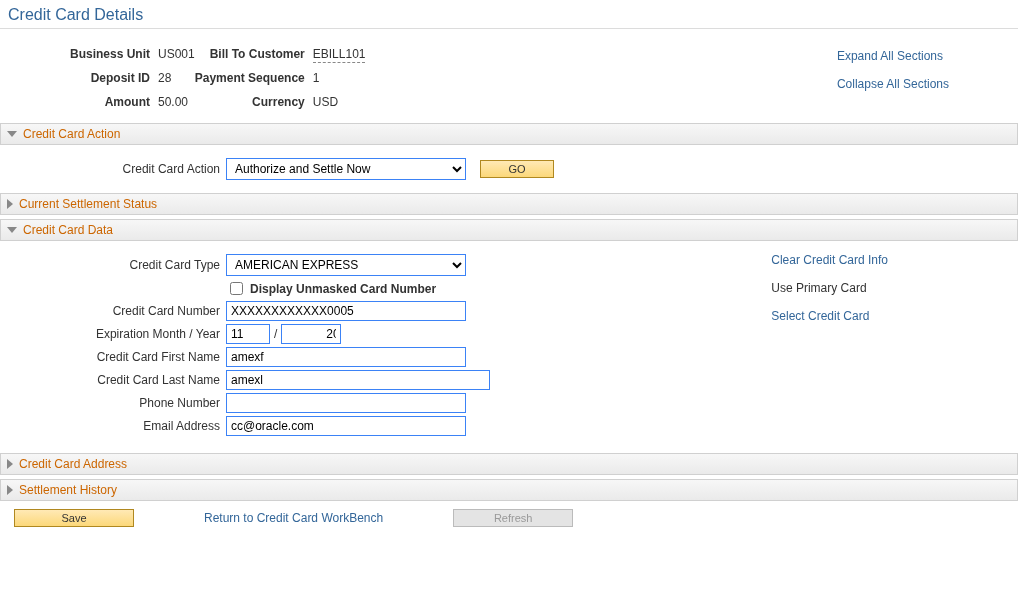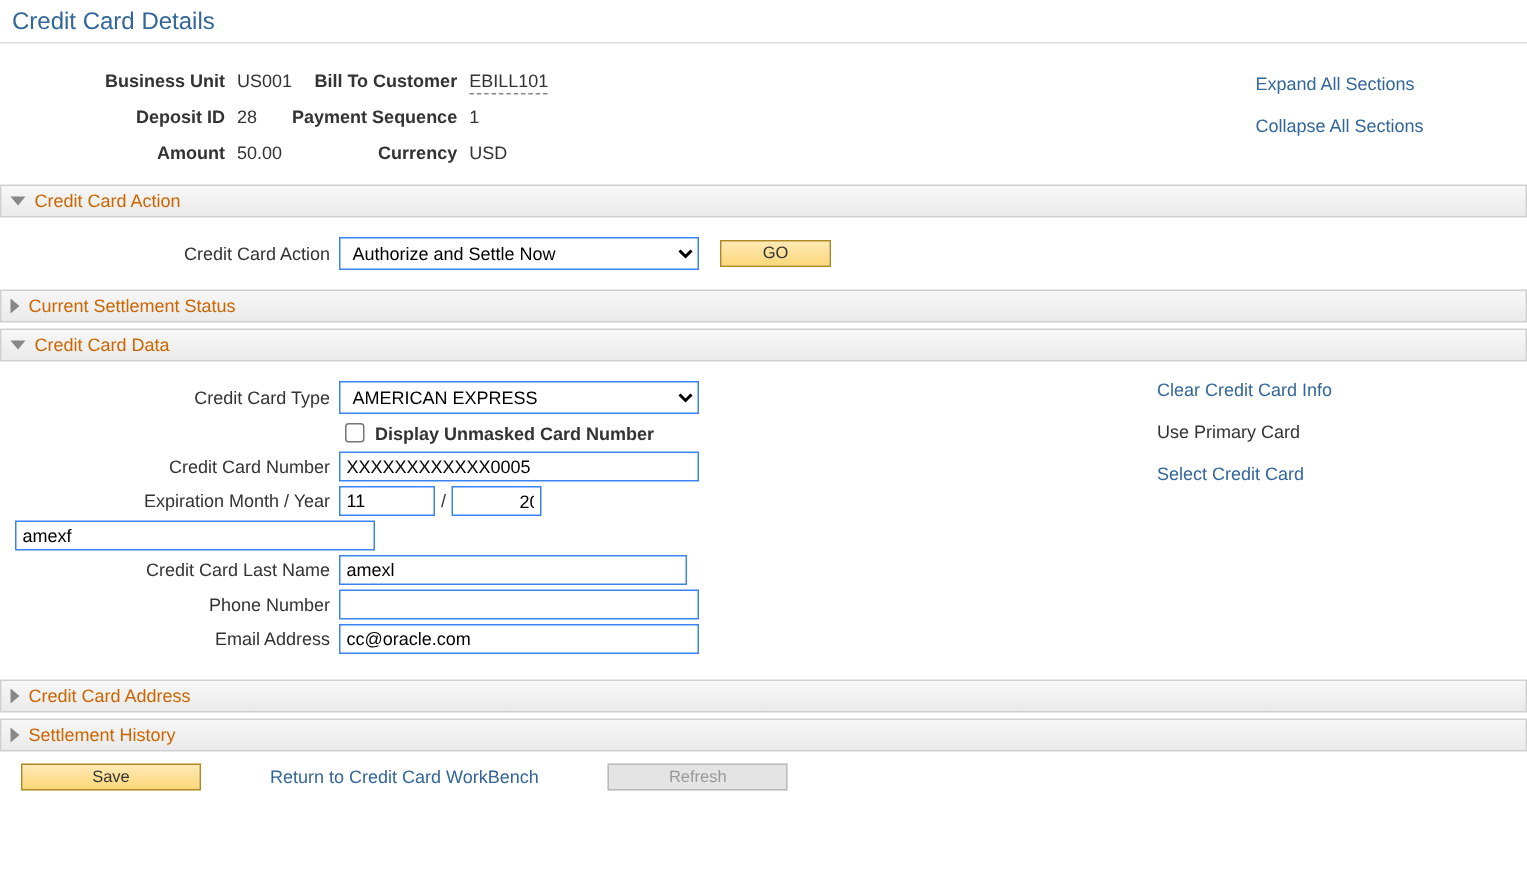--- a/index.html
+++ b/index.html
@@ -153,21 +153,21 @@
   .plain-text {
     color: #333;
     font-size: 12px;
   }
 
   .exp-sep { margin: 0 4px; }
 
   .bottom-bar {
     display: flex;
     align-items: center;
-    gap: 46px;
+    gap: 70px;
     padding: 8px 0 10px 14px;
   }
 </style>
 </head>
 <body>
 
 <div class="page-title">Credit Card Details</div>
 
 <div class="header-block">
   <div class="header-col header-col-1">
@@ -235,30 +235,31 @@
           <input type="checkbox" style="">
           <span style="font-weight:bold">Display Unmasked Card Number</span>
         </label>
       </div>
       <div class="form-row">
         <div class="flabel">Credit Card Number</div>
         <input type="text" style="width: 240px;" value="XXXXXXXXXXXX0005">
       </div>
       <div class="form-row">
         <div class="flabel">Expiration Month / Year</div>
-        <input type="text" style="width: 64px;" value="11">
+        <input type="text" style="width: 44px;" value="11">
         <span class="exp-sep">/</span>
         <input type="text" style="width: 60px; padding-left: 44px;" value="2014">
       </div>
       <div class="form-row">
+        <div class="flabel">Credit Card First Name</div>
         <input type="text" style="width: 240px;" value="amexf">
       </div>
       <div class="form-row">
         <div class="flabel">Credit Card Last Name</div>
-        <input type="text" style="width: 232px;" value="amexl">
+        <input type="text" style="width: 264px;" value="amexl">
       </div>
       <div class="form-row">
         <div class="flabel">Phone Number</div>
         <input type="text" style="width: 240px;" value="">
       </div>
       <div class="form-row">
         <div class="flabel">Email Address</div>
         <input type="text" style="width: 240px;" value="cc@oracle.com">
       </div>
     </div>

